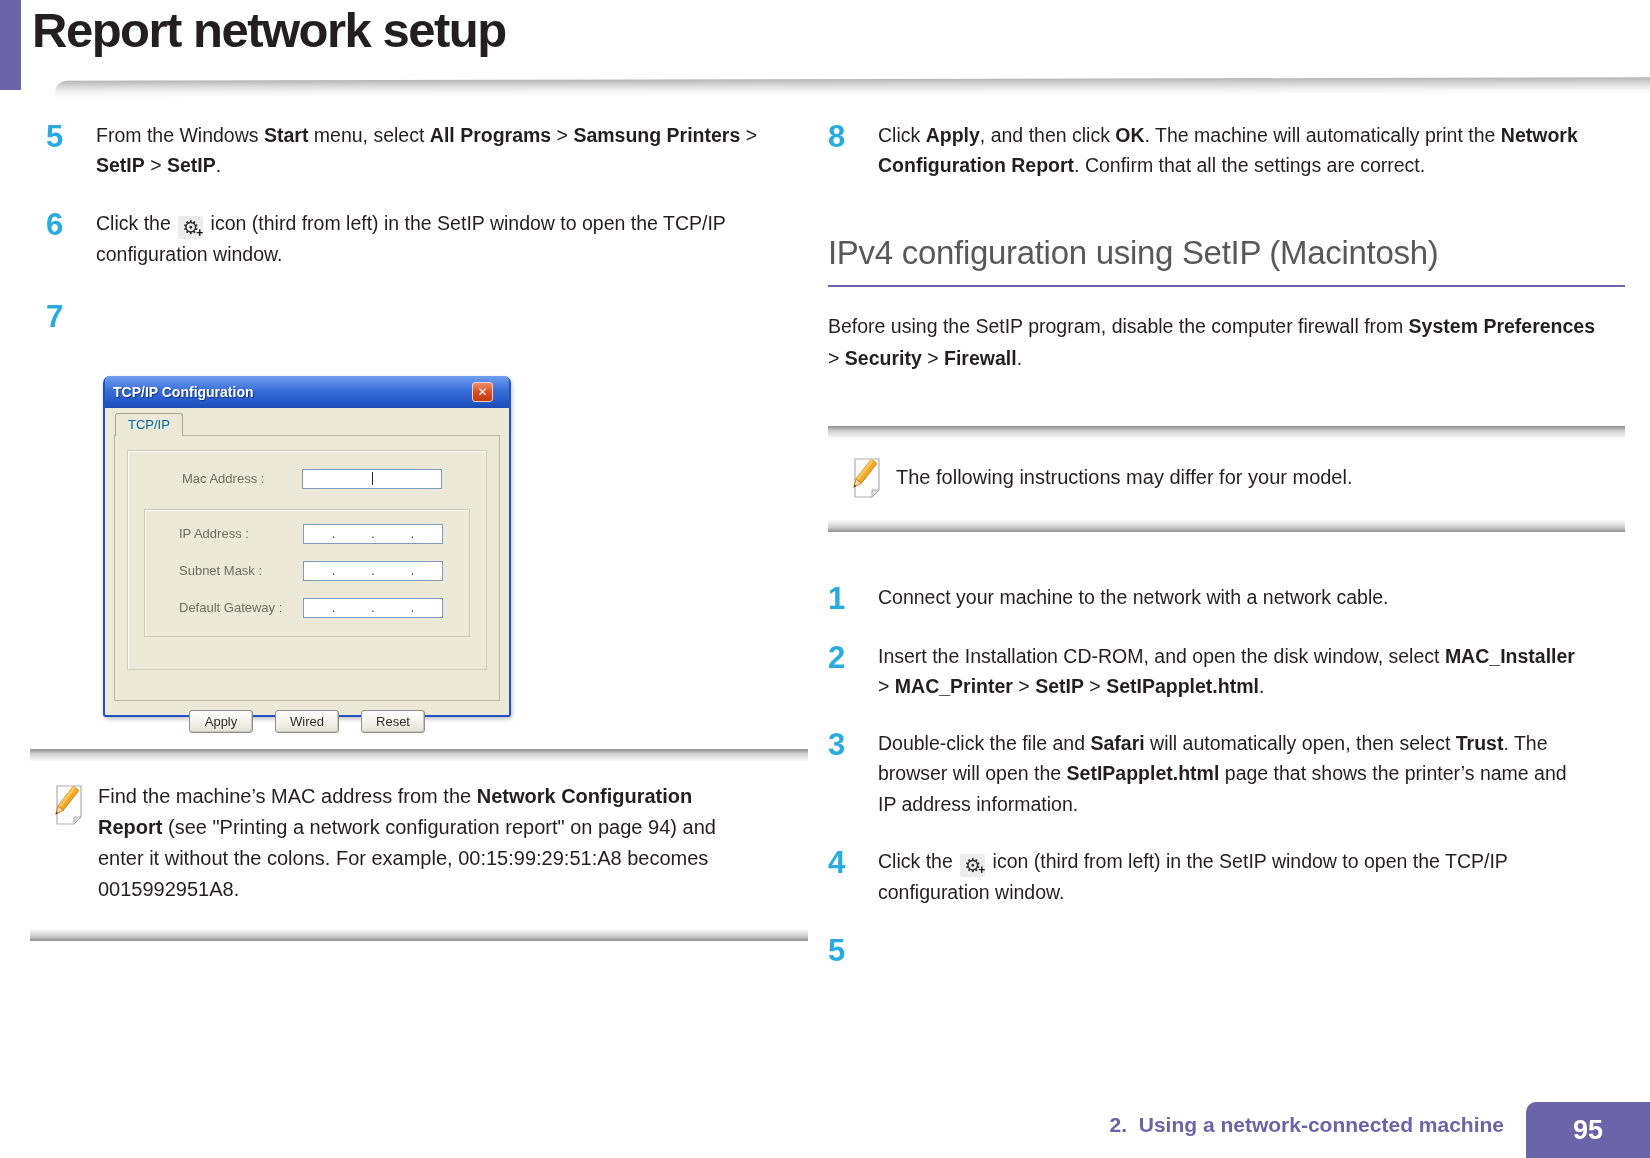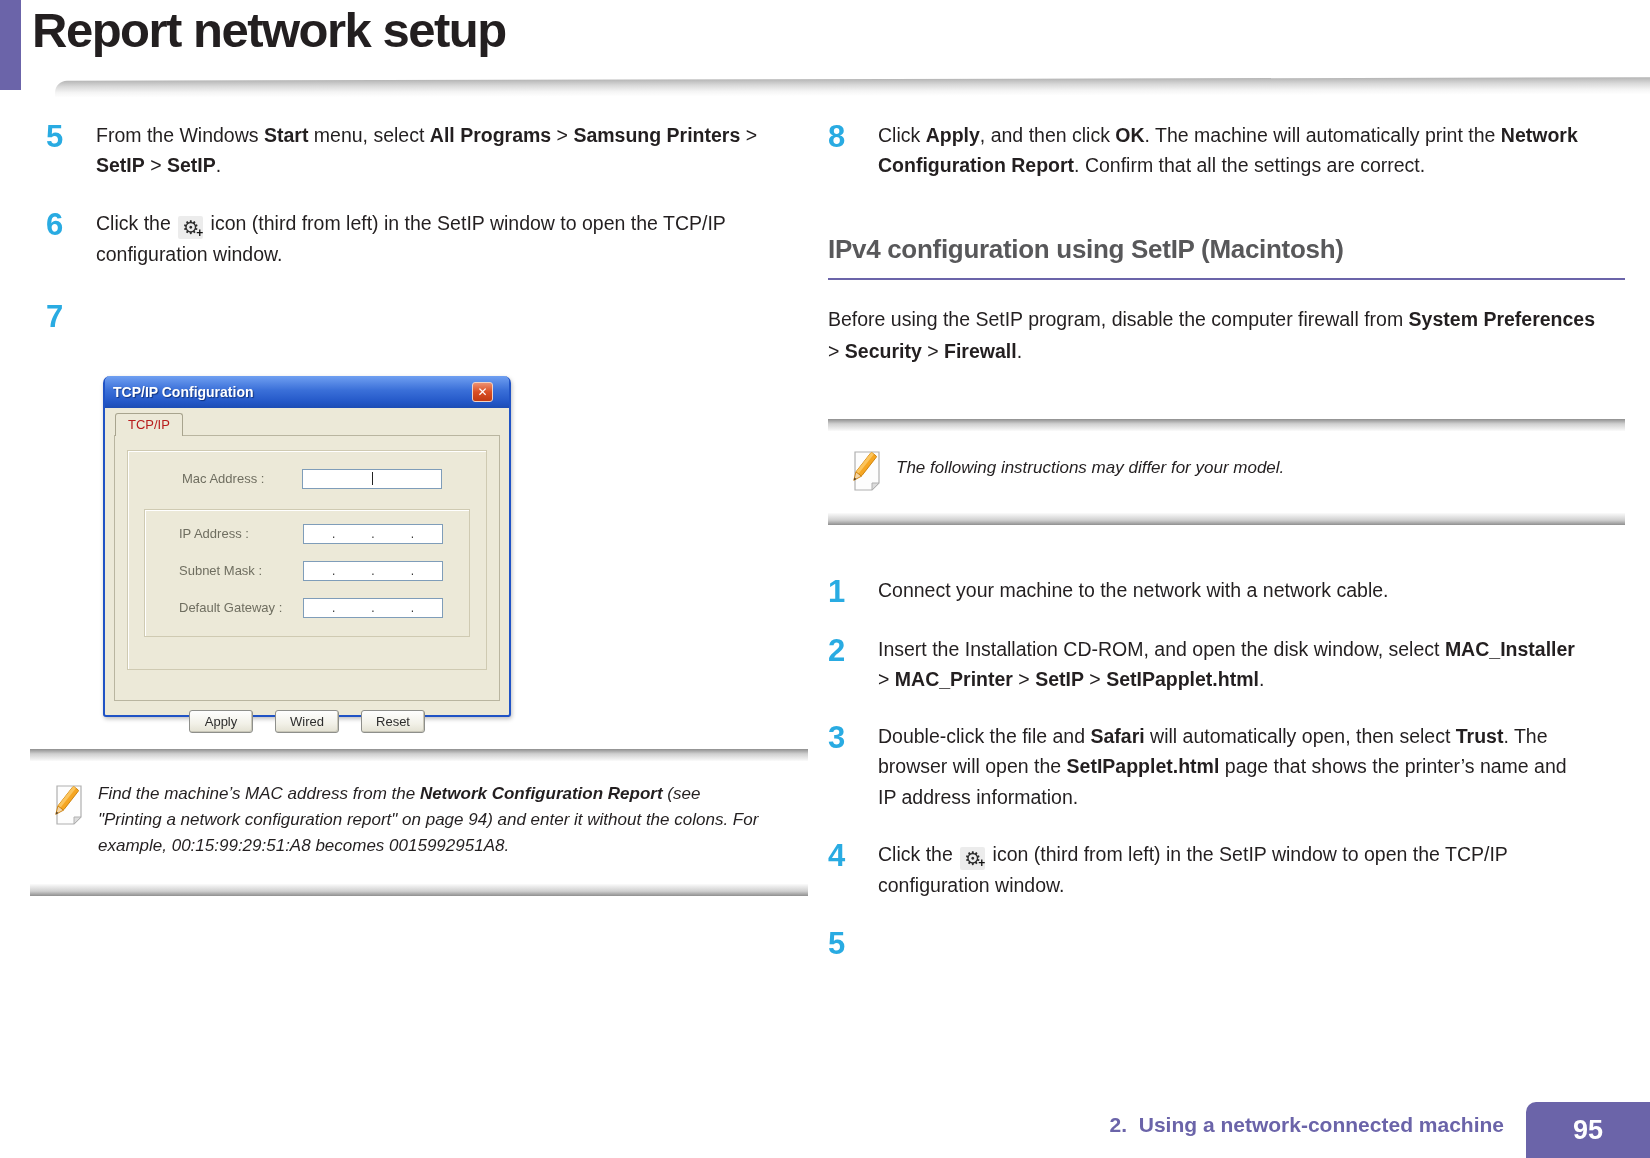--- a/index.html
+++ b/index.html
@@ -27,51 +27,51 @@
   .col-right .step-text{width:706px;}
   .step-text b,.para b,.note-text b{font-weight:bold;}
   .sL5{margin-bottom:28px;} .sL6{margin-bottom:30px;} .sL7{margin-bottom:44px;}
   .steps-right .step{margin-bottom:27px;}
   
   .inline-gear{display:inline-flex;align-items:center;justify-content:center;position:relative;
     width:25px;height:23px;background:#ececec;border-radius:2px;vertical-align:-4px;margin:0 2px;}
   .gear-glyph{font-size:19px;line-height:1;color:#2b2b2b;}
   .gear-plus{position:absolute;right:0px;bottom:-3px;font-size:12px;font-weight:bold;color:#111;}
   
-  .section-heading{font-size:26px;font-weight:bold;color:#58585a;letter-spacing:-0.3px;
+  .section-heading{font-size:33px;font-weight:normal;color:#58585a;letter-spacing:-0.3px;
     margin:54px 0 0 0;padding-bottom:13px;border-bottom:2px solid #6b64a9;}
   .para{font-size:19.5px;line-height:1.6;margin-top:24px;width:780px;}
   
   .note{margin-top:0;}
   .note .bar{height:12px;background:linear-gradient(180deg,#8f8f8f 0%,#cfcfcf 40%,#fbfbfb 100%);}
   .note .bar.bottom{background:linear-gradient(0deg,#8f8f8f 0%,#cfcfcf 40%,#fbfbfb 100%);}
   .note-body{display:flex;align-items:flex-start;padding:20px 0 24px 20px;background:#ffffff;}
   .note-icon{flex:0 0 36px;margin-top:2px;}
-  .note-text{font-size:17px;line-height:1.55;margin-left:12px;font-style:italic;}
+  .note-text{font-size:20px;line-height:1.55;margin-left:12px;}
   .note-left{margin-top:32px;}
   .note-left .note-text{width:664px;}
   .note-right{margin-top:52px;margin-bottom:50px;}
   .note-right .note-body{padding:16px 0 20px 20px;}
   .note-right .note-text{width:690px;margin-top:8px;}
   
   .xp-window{width:408px;height:341px;margin:0 0 0 73px;background:#ece9d8;
     border:2px solid #2053c5;border-top:none;border-radius:7px 7px 3px 3px;
     box-sizing:border-box;box-shadow:1px 2px 4px rgba(0,0,0,0.25);}
   .xp-titlebar{height:32px;border-radius:5px 5px 0 0;display:flex;align-items:center;
     background:linear-gradient(180deg,#6f9ff1 0%,#3a6fd8 45%,#2458c8 80%,#1c4cb4 100%);
     padding:0 16px 0 8px;}
   .xp-title{color:#fff;font-weight:bold;font-size:14px;flex:1;
     text-shadow:1px 1px 1px rgba(10,40,110,0.8);}
   .xp-close{width:19px;height:18px;border-radius:3px;border:1px solid #f0d2c4;
     background:linear-gradient(180deg,#ee9070 0%,#da4f24 50%,#c03a12 100%);
     color:#fff;font-size:12px;font-weight:bold;display:flex;align-items:center;justify-content:center;
     cursor:default;}
   .xp-bodyarea{padding:5px 9px 8px 9px;}
   .xp-tab{display:inline-block;background:#ece9d8;border:1px solid #a8a48e;border-bottom:none;
-    border-radius:3px 3px 0 0;padding:3px 12px 4px 12px;font-size:13px;color:#b91c1c;
+    border-radius:3px 3px 0 0;padding:3px 12px 4px 12px;font-size:13px;color:#0369a1;
     position:relative;z-index:2;margin-left:1px;}
   .xp-tabpage{height:266px;border:1px solid #b9b5a0;margin-top:-1px;padding:12px;box-sizing:border-box;}
   .xp-group{border:1px solid #cfcab2;box-shadow:inset 1px 1px 0 #ffffff;}
   .xp-group-outer{height:220px;margin-top:2px;padding-top:18px;box-sizing:border-box;}
   .xp-row{display:flex;align-items:center;}
   .xp-row-mac{padding:0 44px 0 54px;}
   .xp-label{flex:1;font-size:13px;color:#6f6e60;}
   .xp-input{flex:0 0 140px;height:20px;background:#ffffff;border:1px solid #7f9db9;
     box-sizing:border-box;display:flex;align-items:center;justify-content:space-around;padding:0 10px;}
   .caret{width:1px;height:13px;background:#222;}

